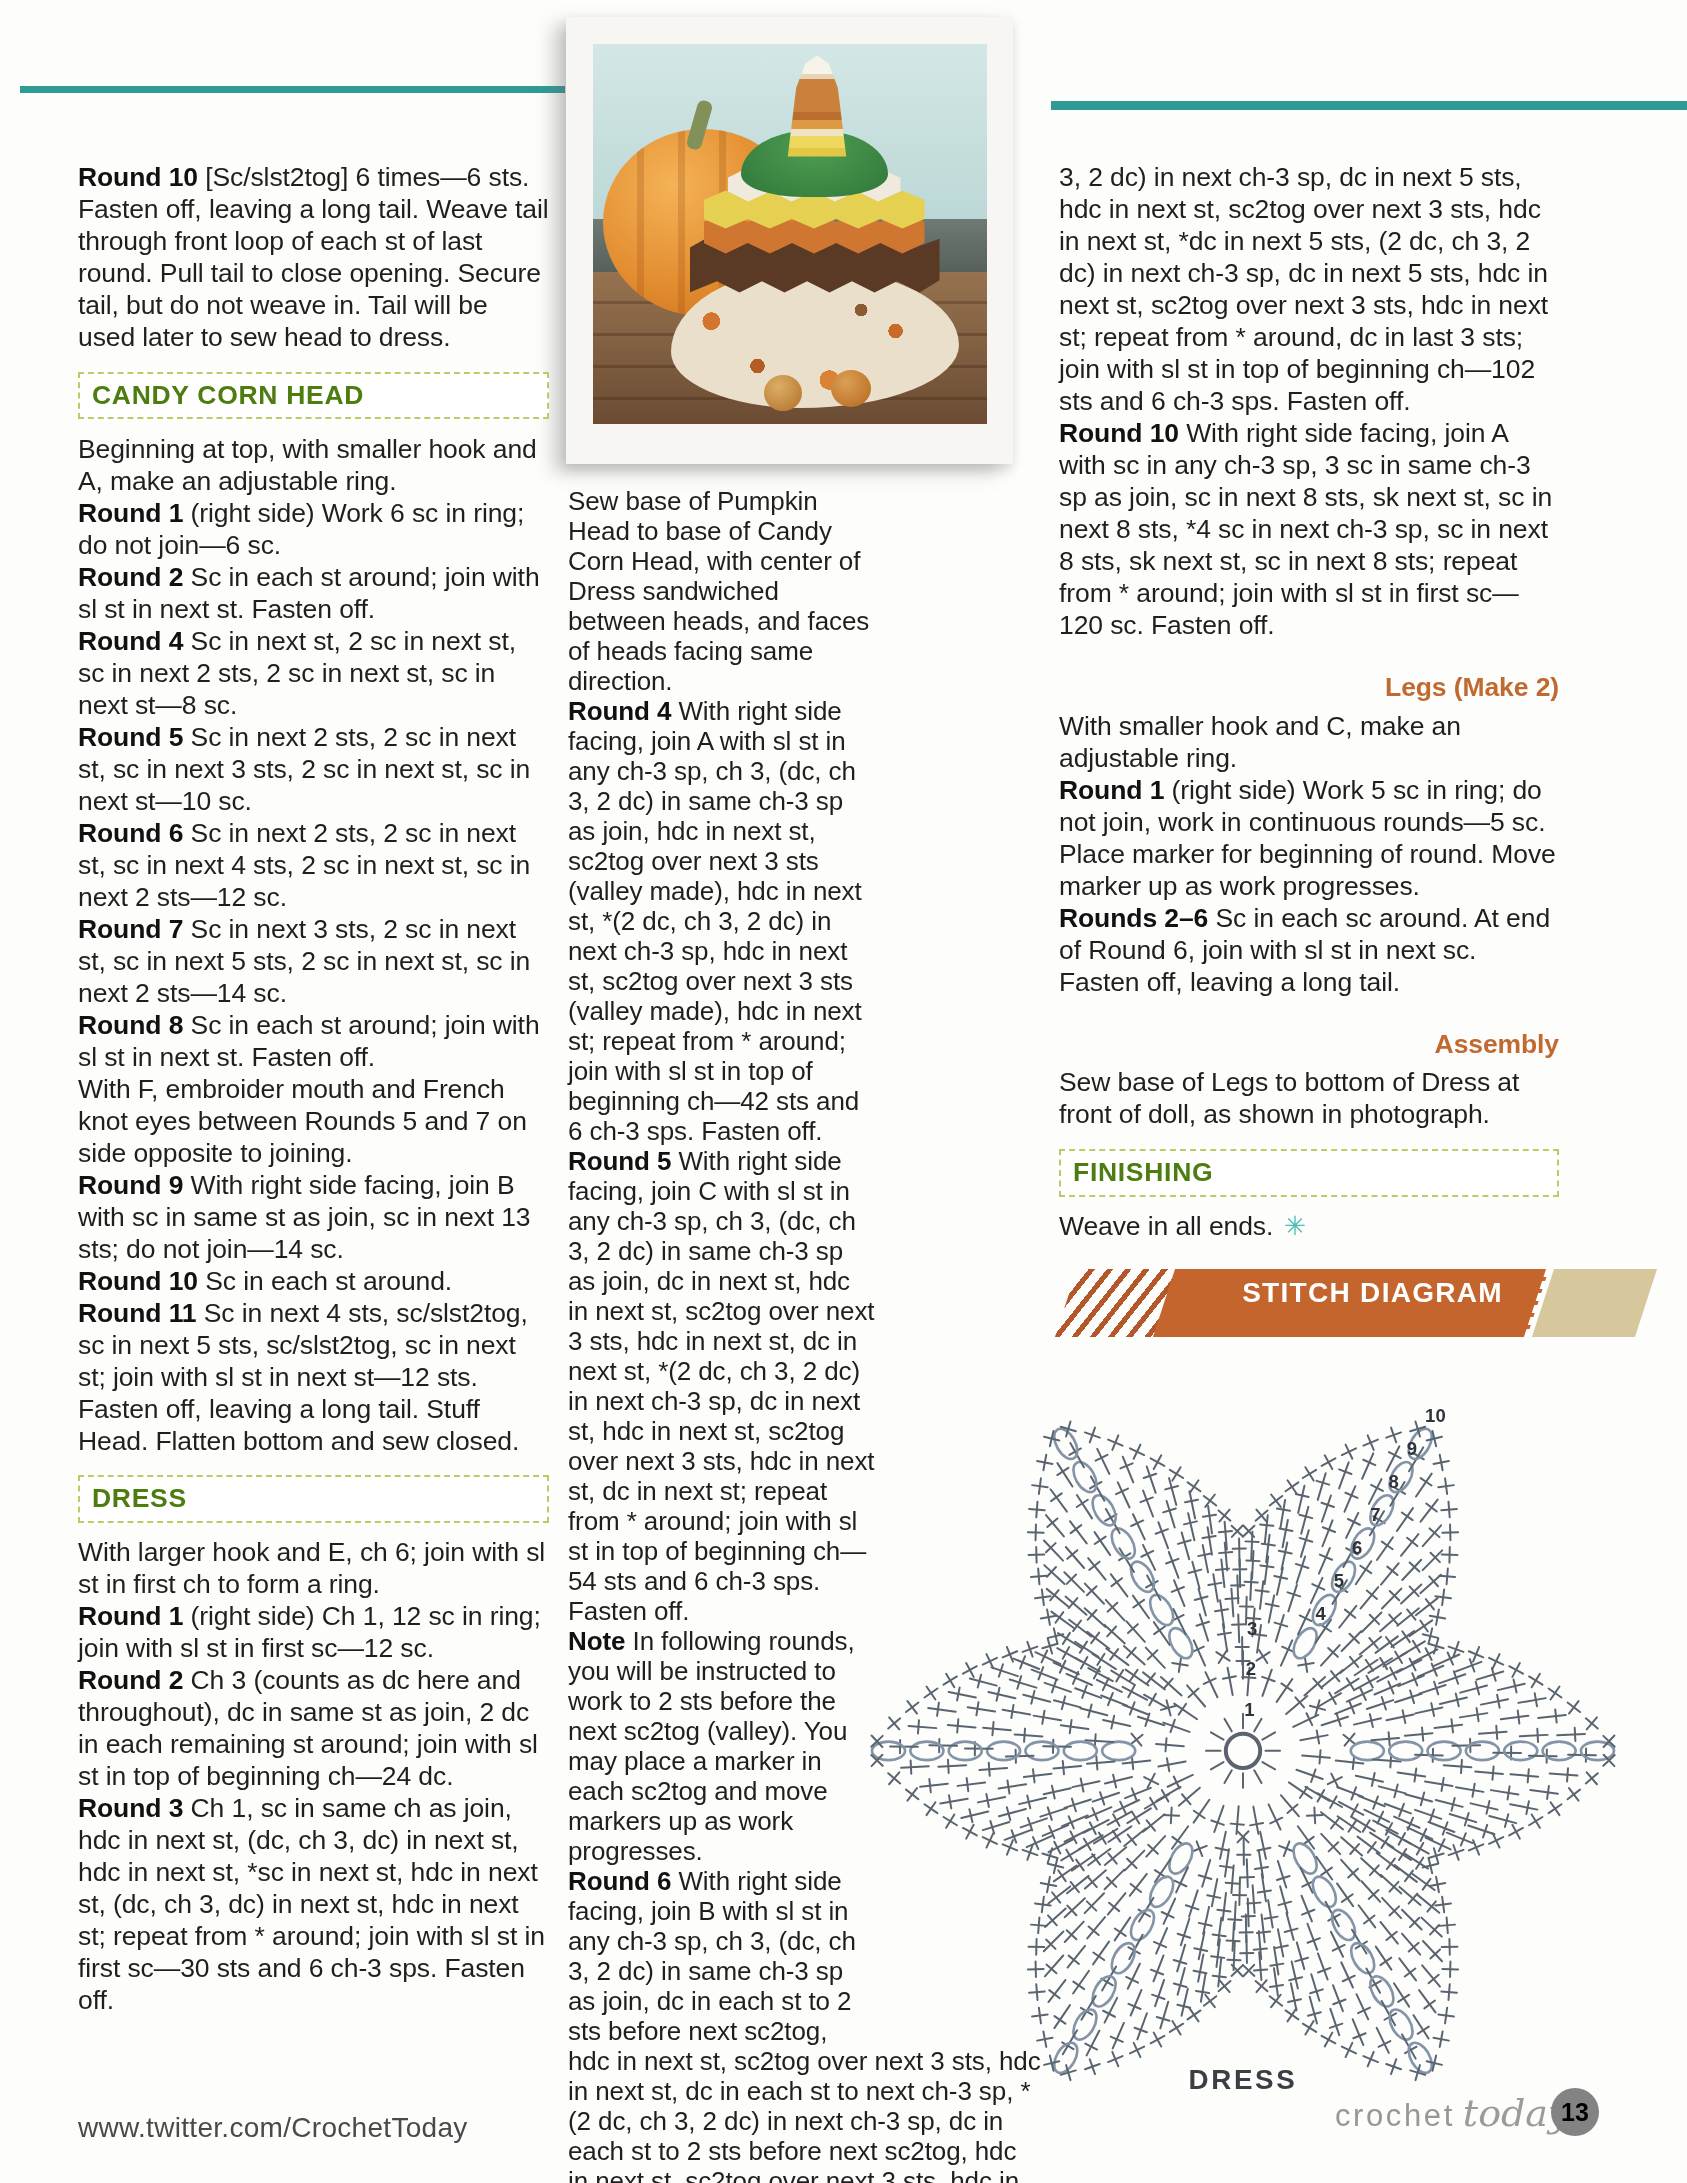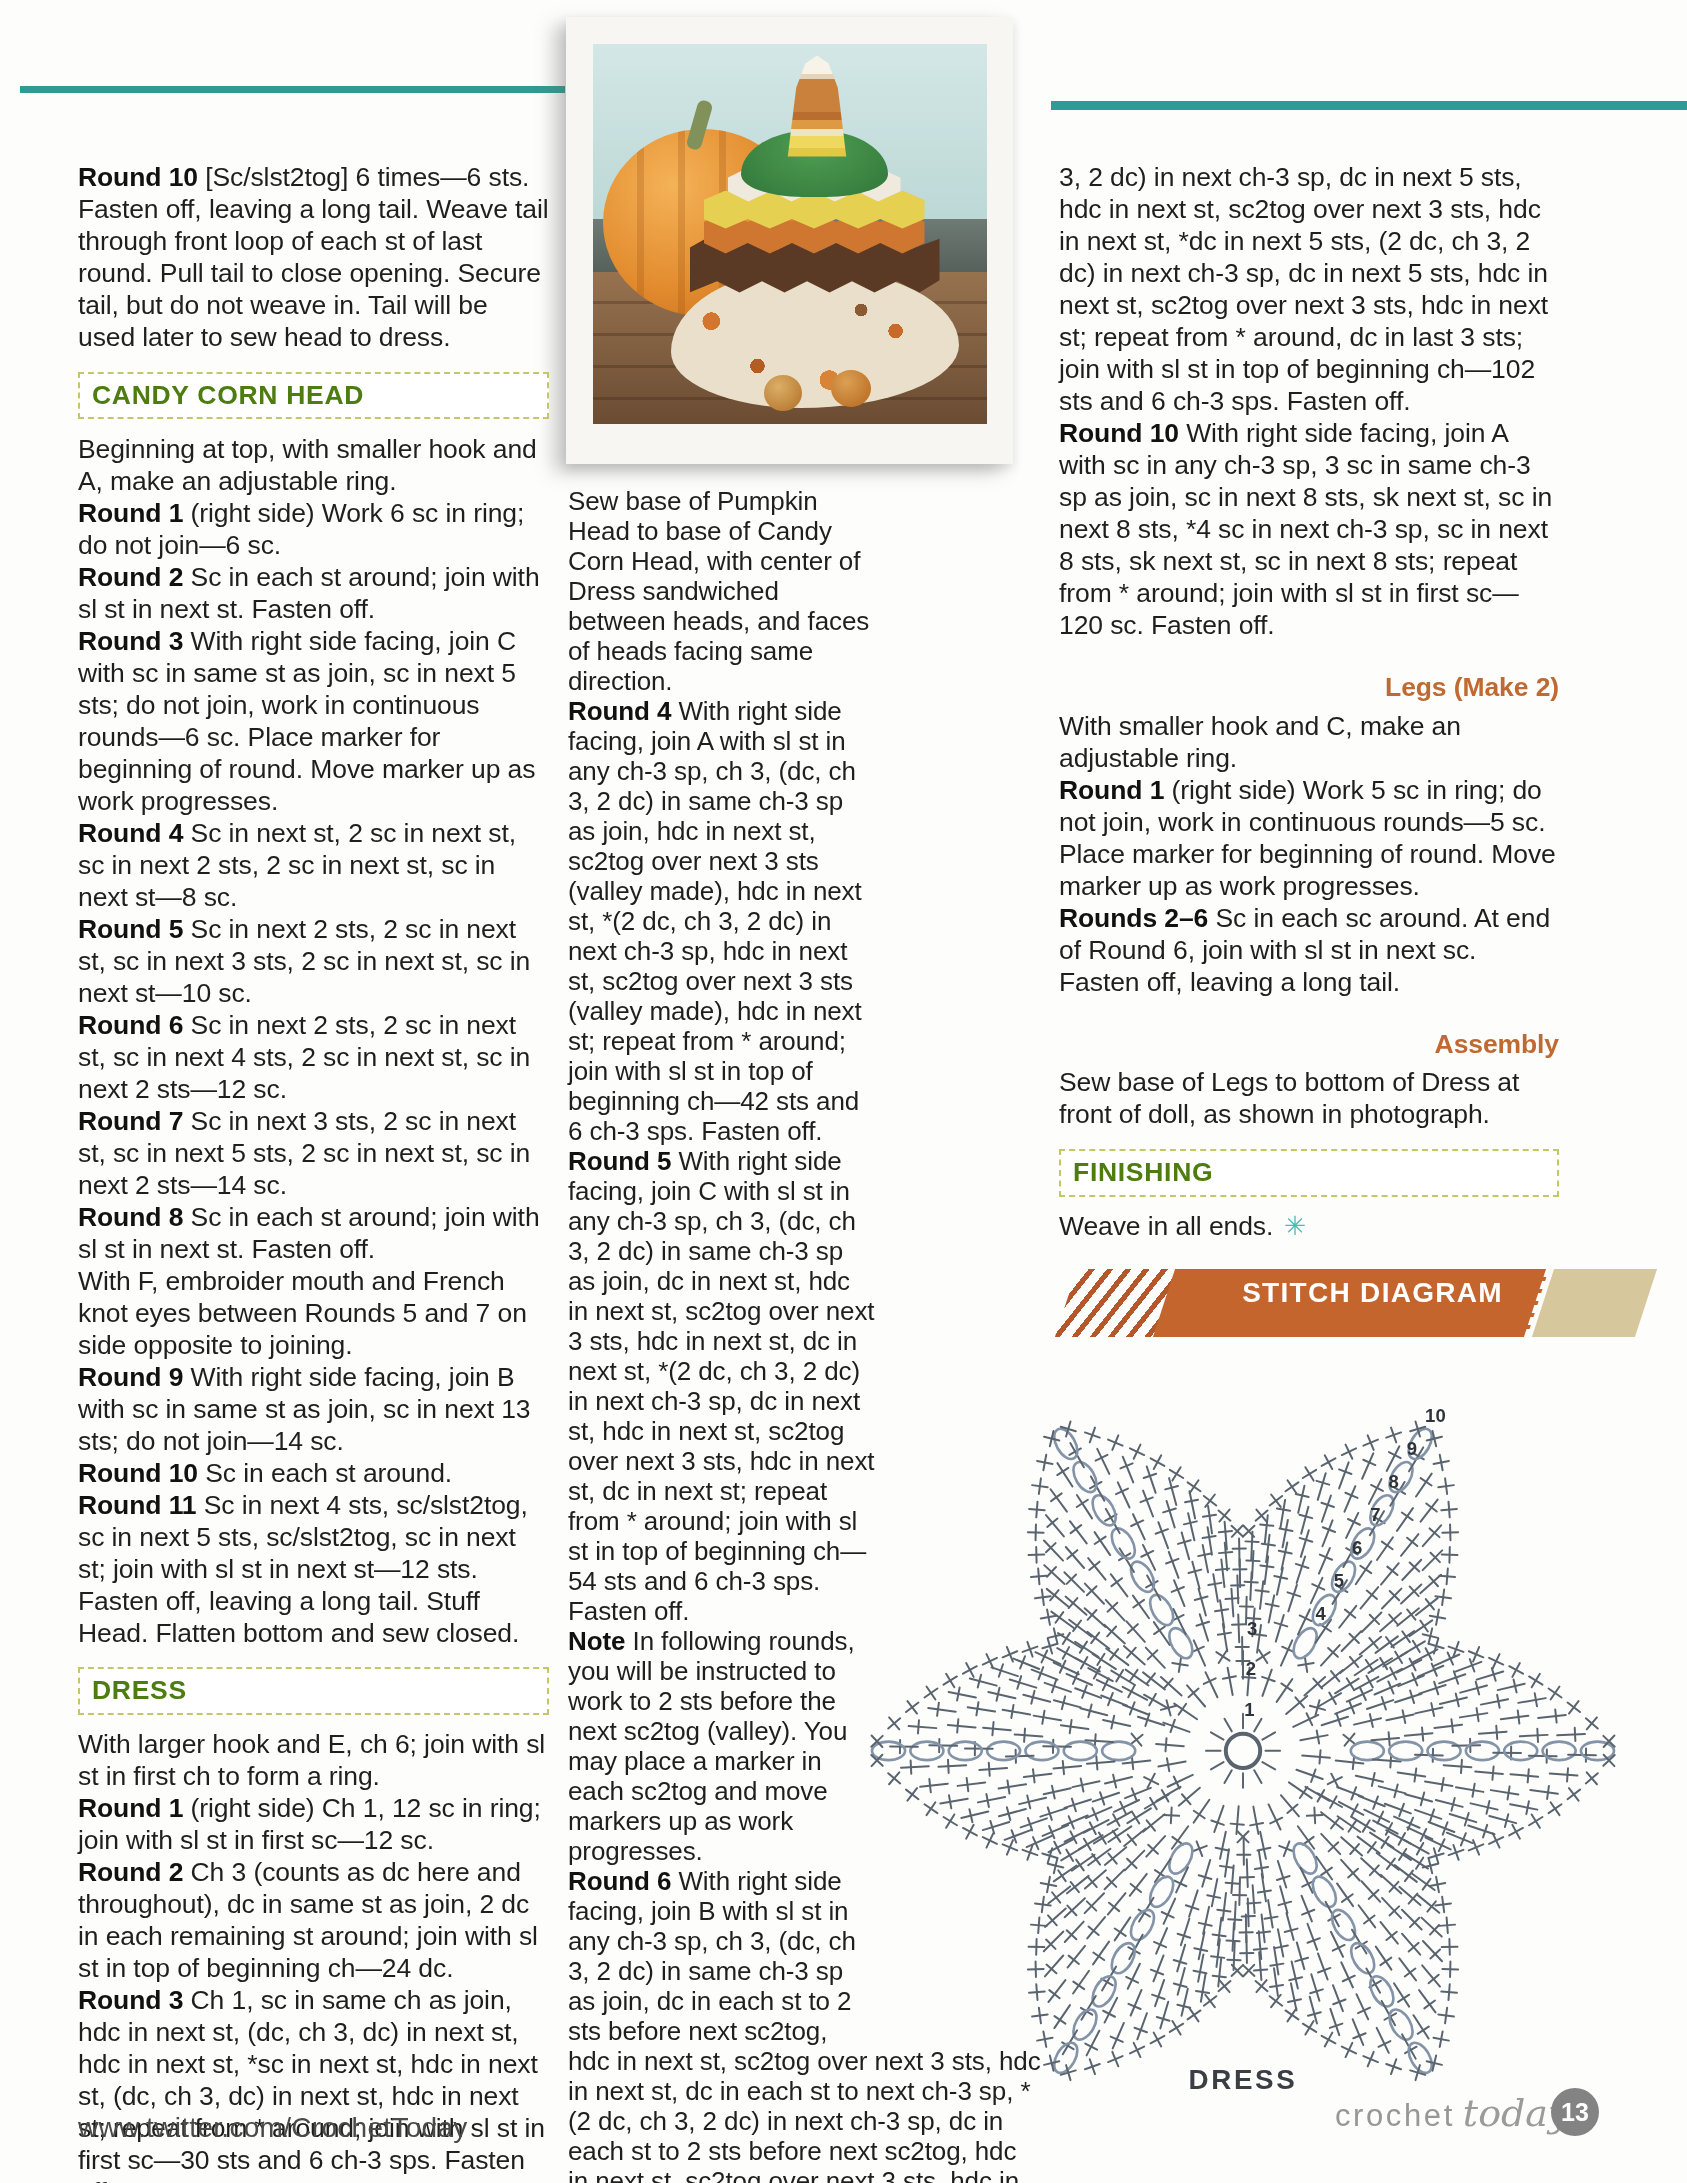--- a/index.html
+++ b/index.html
@@ -86,21 +86,21 @@
 
   
   .diagram{position:absolute;left:833px;top:1354px;width:820px;height:754px;}
 
   
   .footer-url{position:absolute;left:78px;top:2112px;font-size:28px;color:#4a4a4a;letter-spacing:0.3px;}
   .logo{position:absolute;left:1335px;top:2091px;white-space:nowrap;}
   .logo-crochet{font-size:31px;color:#979797;letter-spacing:2.6px;}
   .logo-today{font-family:"DejaVu Serif",serif;font-style:italic;font-size:38px;color:#9b9b9b;margin-left:8px;}
   .page-badge{position:absolute;left:1551px;top:2088px;width:48px;height:48px;border-radius:50%;
-    background:#838383;color:#ffffff;font-size:25px;font-weight:bold;
+    background:#838383;color:#000000;font-size:25px;font-weight:bold;
     display:flex;align-items:center;justify-content:center;}
 </style>
 </head>
 <body>
 
 <div class="rule rule-left"></div>
 <div class="rule rule-right"></div>
 
 <div class="photo-frame">
   <div class="photo-inner">
@@ -122,21 +122,20 @@
     <div class="pompom pom2"></div>
   </div>
 </div>
 
 <div class="col col1">
     <p><b>Round 10 </b>[Sc/slst2tog] 6 times—6 sts. Fasten off, leaving a long tail. Weave tail through front loop of each st of last round. Pull tail to close opening. Secure tail, but do not weave in. Tail will be used later to sew head to dress.</p>
     <div class="box-header">CANDY CORN HEAD</div>
     <p>Beginning at top, with smaller hook and A, make an adjustable ring.</p>
     <p><b>Round 1 </b>(right side) Work 6 sc in ring; do not join—6 sc.</p>
     <p><b>Round 2 </b>Sc in each st around; join with sl st in next st. Fasten off.</p>
-    <p><b>Round 3 </b>With right side facing, join C with sc in same st as join, sc in next 5 sts; do not join, work in continuous rounds—6 sc. Place marker for beginning of round. Move marker up as work progresses.</p>
     <p><b>Round 4 </b>Sc in next st, 2 sc in next st, sc in next 2 sts, 2 sc in next st, sc in next st—8 sc.</p>
     <p><b>Round 5 </b>Sc in next 2 sts, 2 sc in next st, sc in next 3 sts, 2 sc in next st, sc in next st—10 sc.</p>
     <p><b>Round 6 </b>Sc in next 2 sts, 2 sc in next st, sc in next 4 sts, 2 sc in next st, sc in next 2 sts—12 sc.</p>
     <p><b>Round 7 </b>Sc in next 3 sts, 2 sc in next st, sc in next 5 sts, 2 sc in next st, sc in next 2 sts—14 sc.</p>
     <p><b>Round 8 </b>Sc in each st around; join with sl st in next st. Fasten off.</p>
     <p>With F, embroider mouth and French knot eyes between Rounds 5 and 7 on side opposite to joining.</p>
     <p><b>Round 9 </b>With right side facing, join B with sc in same st as join, sc in next 13 sts; do not join—14 sc.</p>
     <p><b>Round 10 </b>Sc in each st around.</p>
     <p><b>Round 11 </b>Sc in next 4 sts, sc/slst2tog, sc in next 5 sts, sc/slst2tog, sc in next st; join with sl st in next st—12 sts. Fasten off, leaving a long tail. Stuff Head. Flatten bottom and sew closed.</p>
     <div class="box-header">DRESS</div>

